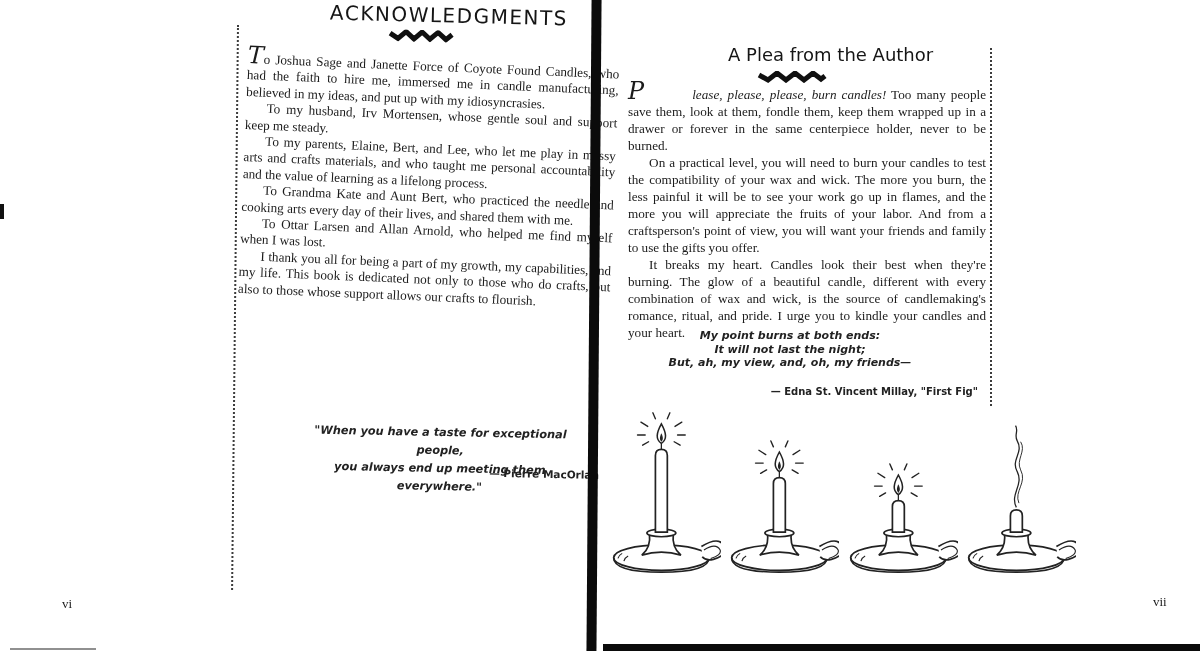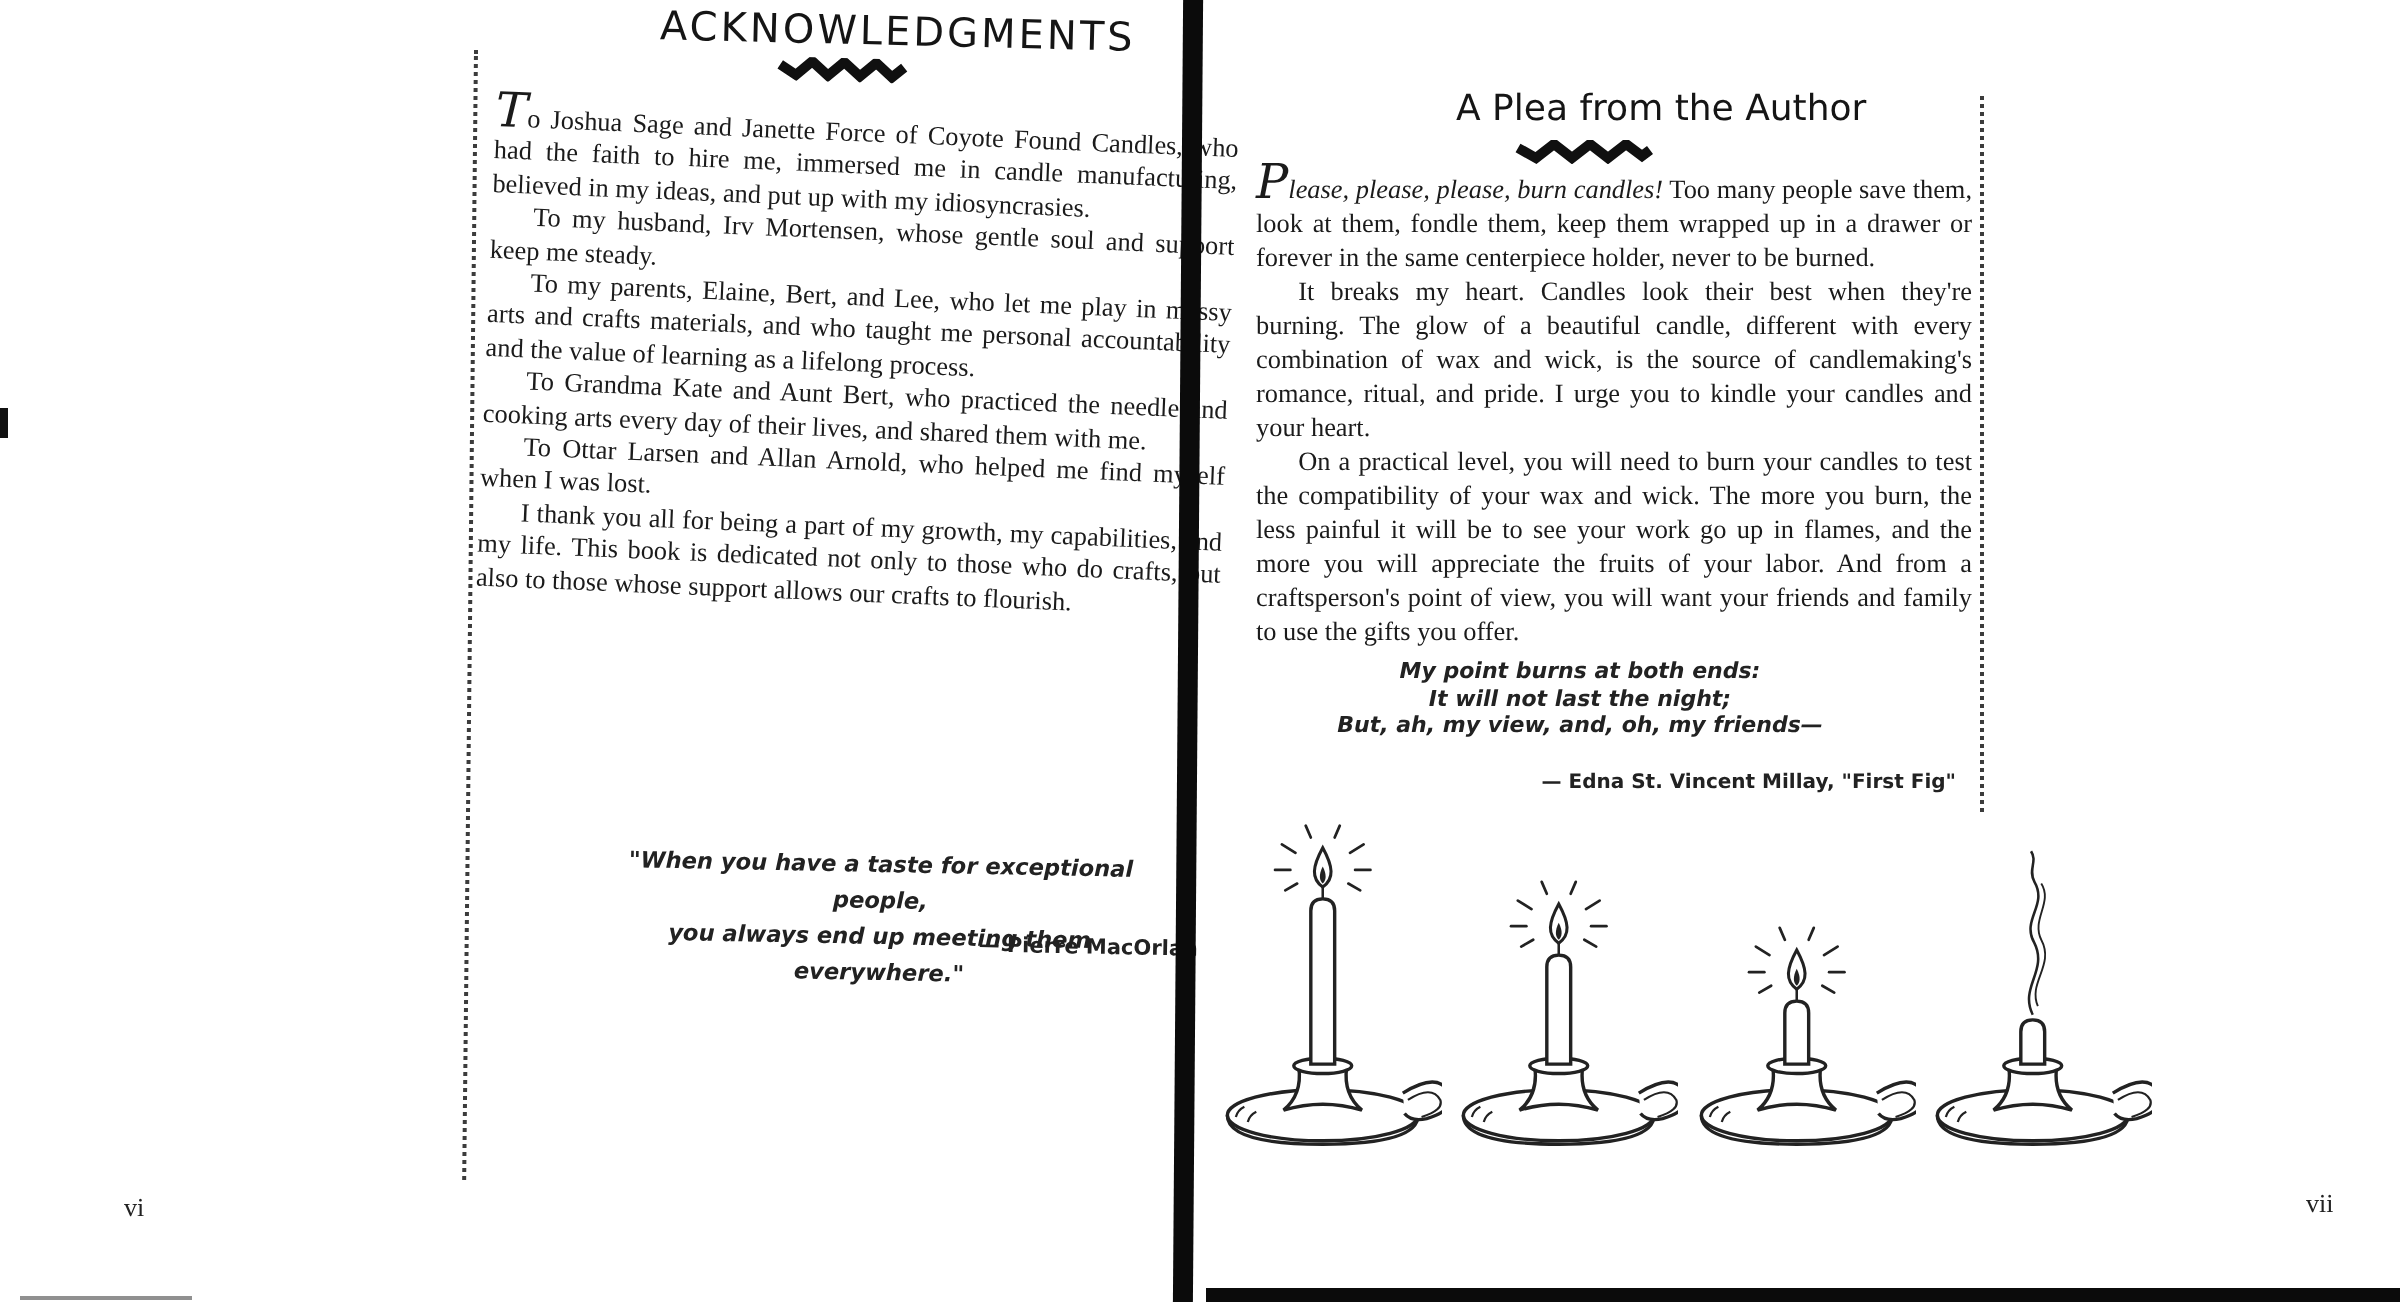--- a/index.html
+++ b/index.html
@@ -38,21 +38,21 @@
   
   .rp-title{position:absolute;left:700px;top:44px;width:200px;text-align:center;
     font-family:"DejaVu Sans",sans-serif;font-size:18px;white-space:nowrap;color:#151515;margin-left:28px;}
   .rp-zigzag{position:absolute;left:757px;top:69px;}
   .rp-dotted{position:absolute;left:990px;top:48px;height:358px;width:0;
     border-left:2px dotted #3c3c3c;}
   .rp-text{position:absolute;left:628px;top:86px;width:358px;
     font-size:13.2px;line-height:17px;text-align:justify;}
   .rp-text p{margin:0;text-indent:1.6em;}
   .rp-text p.first{text-indent:0;}
-  .ital{font-style:italic;}
+  .ital{font-style:italic;margin-left:48px;}
   .poem{position:absolute;left:640px;top:329px;width:300px;text-align:center;
     font-family:"DejaVu Sans",sans-serif;font-weight:bold;font-style:italic;
     font-size:11px;line-height:13.6px;color:#222;}
   .poem-attr{position:absolute;left:640px;top:386px;width:338px;text-align:right;
     font-family:"DejaVu Sans",sans-serif;font-weight:bold;font-size:10px;color:#222;}
   .rp-pageno{left:1153px;top:594px;}
   .candles{position:absolute;left:606px;top:398px;width:470px;height:198px;
     display:flex;align-items:flex-end;justify-content:space-between;}
   .candle{display:block;}
 </style>
@@ -98,22 +98,22 @@
   <div class="rp-zigzag">
     <svg width="70" height="12" viewBox="0 0 70 12">
       <polyline points="2,4 11,9 20,2 29,9 38,2 47,9 56,2 64,8 68,5" fill="none" stroke="#101010" stroke-width="5" stroke-linejoin="miter"></polyline>
     </svg>
   </div>
 
   <div class="rp-dotted"></div>
 
   <div class="rp-text">
     <p class="first"><span class="dropcap">P</span><span class="ital">lease, please, please, burn candles!</span><span> Too many people save them, look at them, fondle them, keep them wrapped up in a drawer or forever in the same centerpiece holder, never to be burned.</span></p>
+    <p>On a practical level, you will need to burn your candles to test the compatibility of your wax and wick. The more you burn, the less painful it will be to see your work go up in flames, and the more you will appreciate the fruits of your labor. And from a craftsperson's point of view, you will want your friends and family to use the gifts you offer.</p>
     <p>It breaks my heart. Candles look their best when they're burning. The glow of a beautiful candle, different with every combination of wax and wick, is the source of candlemaking's romance, ritual, and pride. I urge you to kindle your candles and your heart.</p>
-    <p>On a practical level, you will need to burn your candles to test the compatibility of your wax and wick. The more you burn, the less painful it will be to see your work go up in flames, and the more you will appreciate the fruits of your labor. And from a craftsperson's point of view, you will want your friends and family to use the gifts you offer.</p>
   </div>
 
   <div class="poem">
     <div>My point burns at both ends:</div>
     <div>It will not last the night;</div>
     <div>But, ah, my view, and, oh, my friends—</div>
   </div>
   <div class="poem-attr">— Edna St. Vincent Millay, "First Fig"</div>
 
   <div class="candles">

